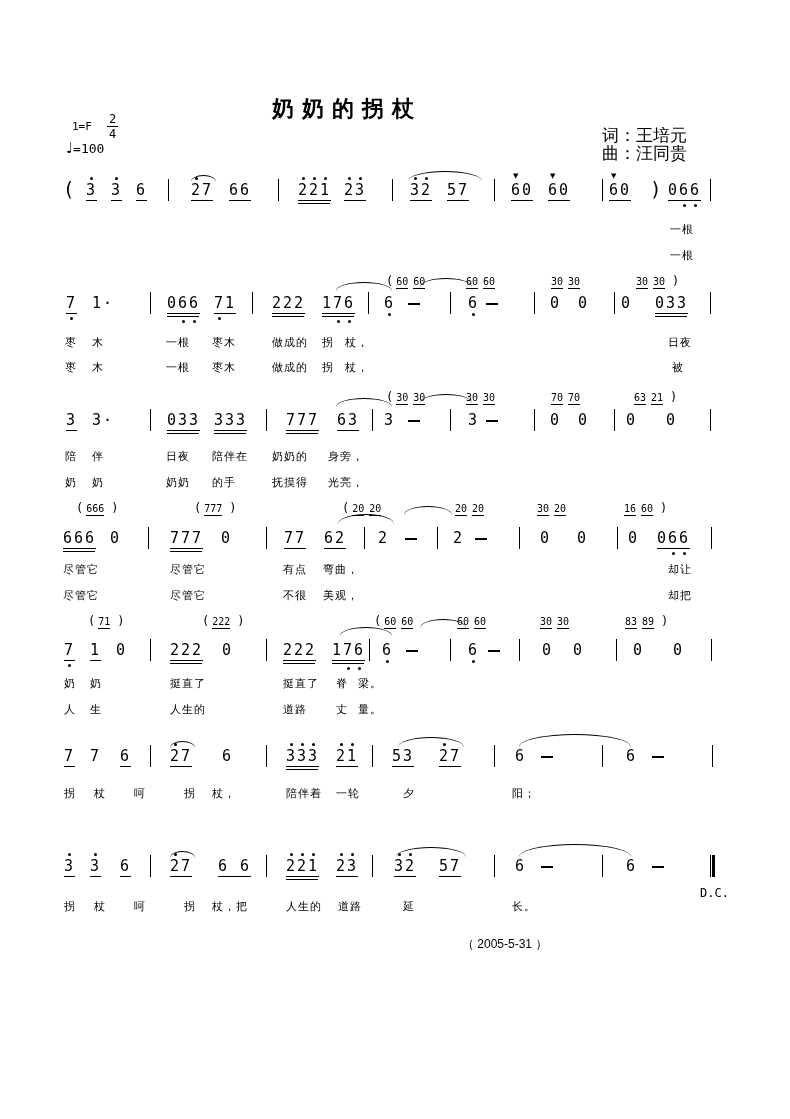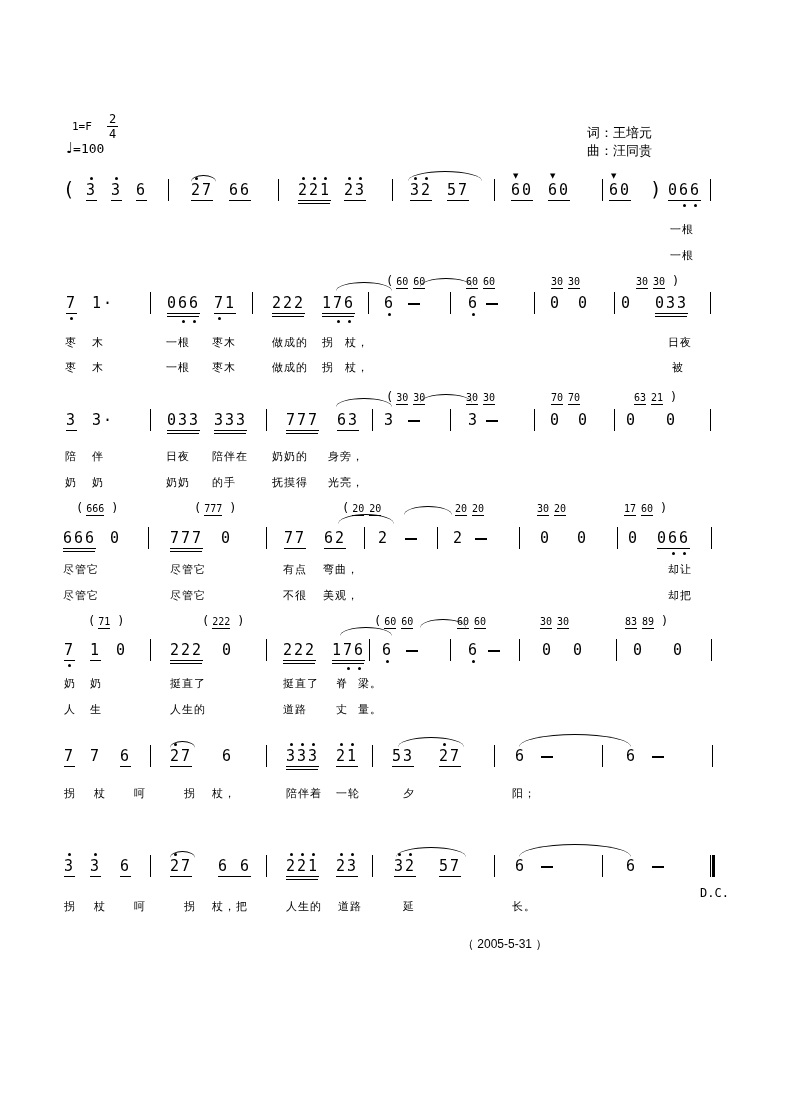--- a/index.html
+++ b/index.html
@@ -6,21 +6,21 @@
   #sheet{position:relative;width:790px;height:1119px;background:#fff;color:#000;
          font-family:"Liberation Sans",sans-serif;overflow:hidden;}
   
   .hdr-key{position:absolute;left:72px;top:120px;font-size:11px;font-family:"DejaVu Sans Mono",monospace;}
   .hdr-meter{position:absolute;left:107px;top:113px;font-size:12px;line-height:12px;text-align:center;font-family:"DejaVu Sans Mono",monospace;}
   .hdr-meter .m-num{display:block;border-bottom:1px solid #000;padding:0 2px 1px 2px;}
   .hdr-meter .m-den{display:block;padding-top:1px;}
   .hdr-tempo{position:absolute;left:66px;top:139px;font-size:13px;font-family:"DejaVu Sans Mono",monospace;}
   .hdr-tempo .tq{font-family:"DejaVu Sans",sans-serif;font-size:15px;}
   .title{position:absolute;left:272px;top:94px;font-size:22px;font-weight:bold;letter-spacing:8px;white-space:nowrap;}
-  .credit{position:absolute;left:587px;font-size:13px;white-space:nowrap;}
+  .credit{position:absolute;left:602px;font-size:17px;white-space:nowrap;}
   
   .system{position:absolute;left:0;top:0;width:790px;height:0;}
   .note{position:absolute;font-family:"DejaVu Sans Mono",monospace;font-size:15px;line-height:16px;
         letter-spacing:2px;white-space:pre;}
   .u1,.u2{border-bottom:1px solid #000;padding-bottom:2px;}
   .u2::after{content:"";position:absolute;left:0;right:1px;bottom:-4px;border-bottom:1px solid #000;}
   .ch{position:relative;display:inline-block;}
   .ch.da::before{content:"";position:absolute;left:40%;top:-5px;width:3px;height:3px;border-radius:50%;background:#000;}
   .ch.db::after{content:"";position:absolute;left:40%;bottom:-5px;width:3px;height:3px;border-radius:50%;background:#000;}
   .u1 .ch.db::after{bottom:-9px;}
@@ -45,20 +45,21 @@
 
 <div id="sheet">
   <div class="hdr-key">1=F</div>
   <div class="hdr-meter">
     <span class="m-num">2</span>
     <span class="m-den">4</span>
   </div>
   <div class="hdr-tempo">
     <span class="tq">♩</span><span>=100</span>
   </div>
+  <div class="title">奶奶的拐杖</div>
   <div class="credit" style="top:124px;">词：王培元</div>
   <div class="credit" style="top:142px;">曲：汪同贵</div>
 
   <div id="systems">
       <div class="system" style="top: 182px;">
         <span class="paren" style="left: 63px;">(</span>
         <span class="note u1" style="left: 86px;"><span class="ch da">3</span></span>
         <span class="note u1" style="left: 111px;"><span class="ch da">3</span></span>
         <span class="note u1" style="left: 136px;"><span class="ch">6</span></span>
         <div class="bar" style="left: 168px;"></div>
@@ -189,21 +190,21 @@
         <span class="note" style="left: 577px;"><span class="ch">0</span></span>
         <div class="bar" style="left: 617px;"></div>
         <span class="note" style="left: 628px;"><span class="ch">0</span></span>
         <span class="note u1" style="left: 657px;"><span class="ch">0</span><span class="ch db">6</span><span class="ch db">6</span></span>
         <div class="bar" style="left: 711px;"></div>
         <span class="cue" style="left: 76px; top: -27px;"><span class="cp">(</span><span class="num">666</span><span class="cpe">)</span></span>
         <span class="cue" style="left: 194px; top: -27px;"><span class="cp">(</span><span class="num">777</span><span class="cpe">)</span></span>
         <span class="cue" style="left: 342px; top: -27px;"><span class="cp">(</span><span class="num">20</span><span class="num">20</span></span>
         <span class="cue" style="left: 455px; top: -27px; text-decoration: underline;"><span class="num">20</span><span class="num">20</span></span>
         <span class="cue" style="left: 537px; top: -27px;"><span class="num">30</span><span class="num">20</span></span>
-        <span class="cue" style="left: 624px; top: -27px;"><span class="num">17</span><span class="num">60</span><span class="cpe">)</span></span>
+        <span class="cue" style="left: 624px; top: -27px;"><span class="num">16</span><span class="num">60</span><span class="cpe">)</span></span>
         <div class="slur" style="left: 338px; top: -16px; width: 56px; height: 9px;"></div>
         <div class="slur" style="left: 404px; top: -24px; width: 48px; height: 8px;"></div>
         <span class="lyr" style="left: 63px; top: 32px;">尽管它</span>
         <span class="lyr" style="left: 170px; top: 32px;">尽管它</span>
         <span class="lyr" style="left: 283px; top: 32px;">有点</span>
         <span class="lyr" style="left: 323px; top: 32px;">弯曲，</span>
         <span class="lyr" style="left: 668px; top: 32px;">却让</span>
         <span class="lyr" style="left: 63px; top: 58px;">尽管它</span>
         <span class="lyr" style="left: 170px; top: 58px;">尽管它</span>
         <span class="lyr" style="left: 283px; top: 58px;">不很</span>

